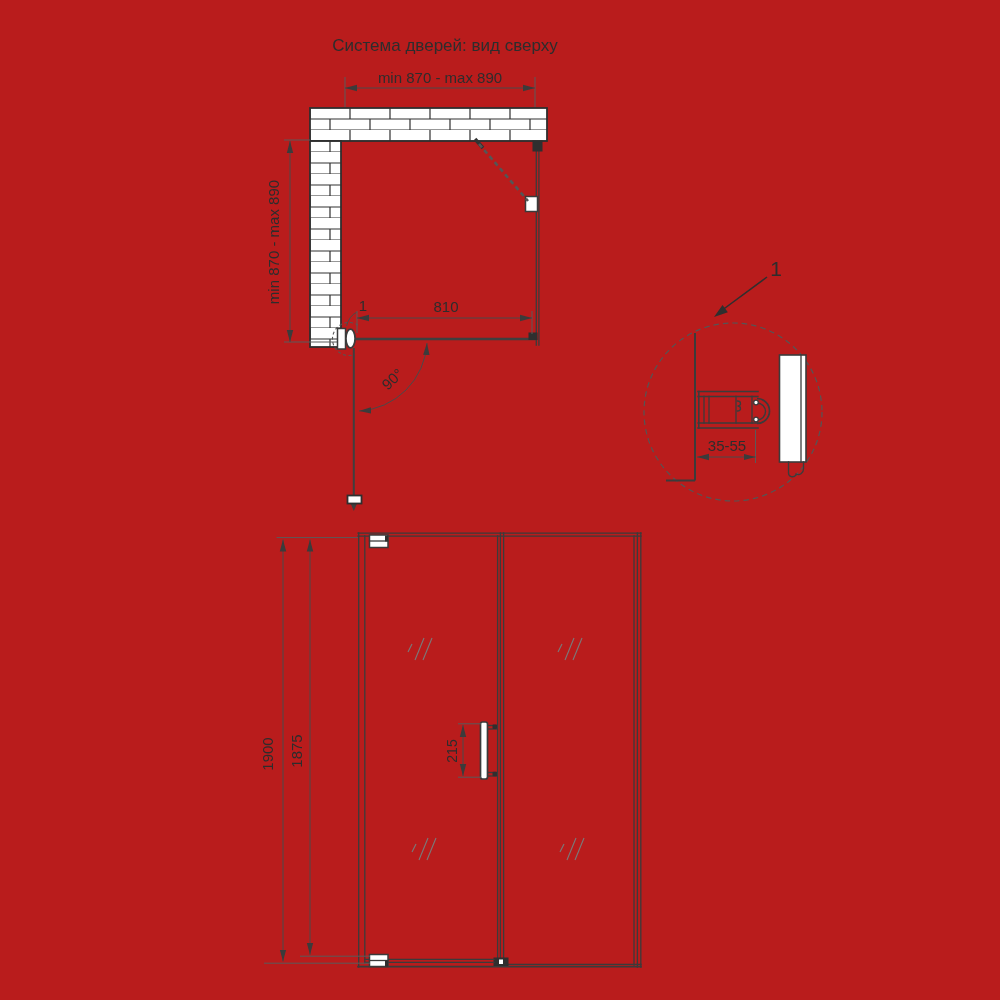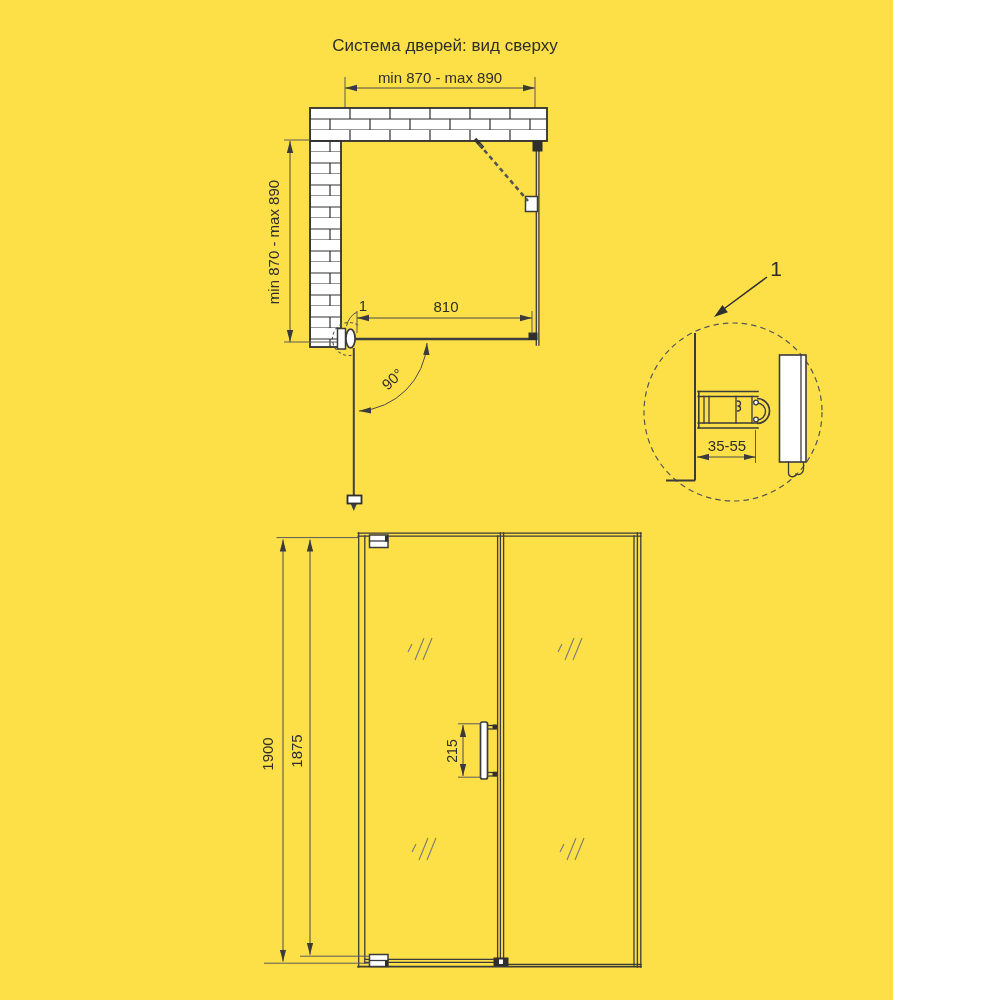--- a/index.html
+++ b/index.html
@@ -1,16 +1,16 @@
 <!DOCTYPE html>
 <html><head>
 <meta charset="utf-8">
 <style>
   html,body{margin:0;padding:0;background:#ffffff;}
-  .stage{position:relative;width:893px;height:1000px;background:#fde047;overflow:hidden;text-align:right;}
+  .stage{position:relative;width:1000px;height:1000px;background:#b91c1c;overflow:hidden;text-align:right;}
   svg{display:block;}
   .t15{font:15px "Liberation Sans", sans-serif; fill:#2d2d2d;}
   .t14{font:14px "Liberation Sans", sans-serif; fill:#2d2d2d;}
   .t17{font:17px "Liberation Sans", sans-serif; fill:#2d2d2d;}
   .t21{font:21px "Liberation Sans", sans-serif; fill:#2d2d2d;}
   .ln {stroke:#3b3b3b; stroke-width:1.6; fill:none; stroke-linecap:square;}
   .ln2{stroke:#3b3b3b; stroke-width:1.3; fill:none; stroke-linecap:square;}
   .thk{stroke:#3f3f3f; stroke-width:2.4; fill:none; stroke-linecap:square;}
   .dim{stroke:#4a4a4a; stroke-width:1; fill:none;}
   .ext{stroke:#5a5a5a; stroke-width:1; fill:none;}

